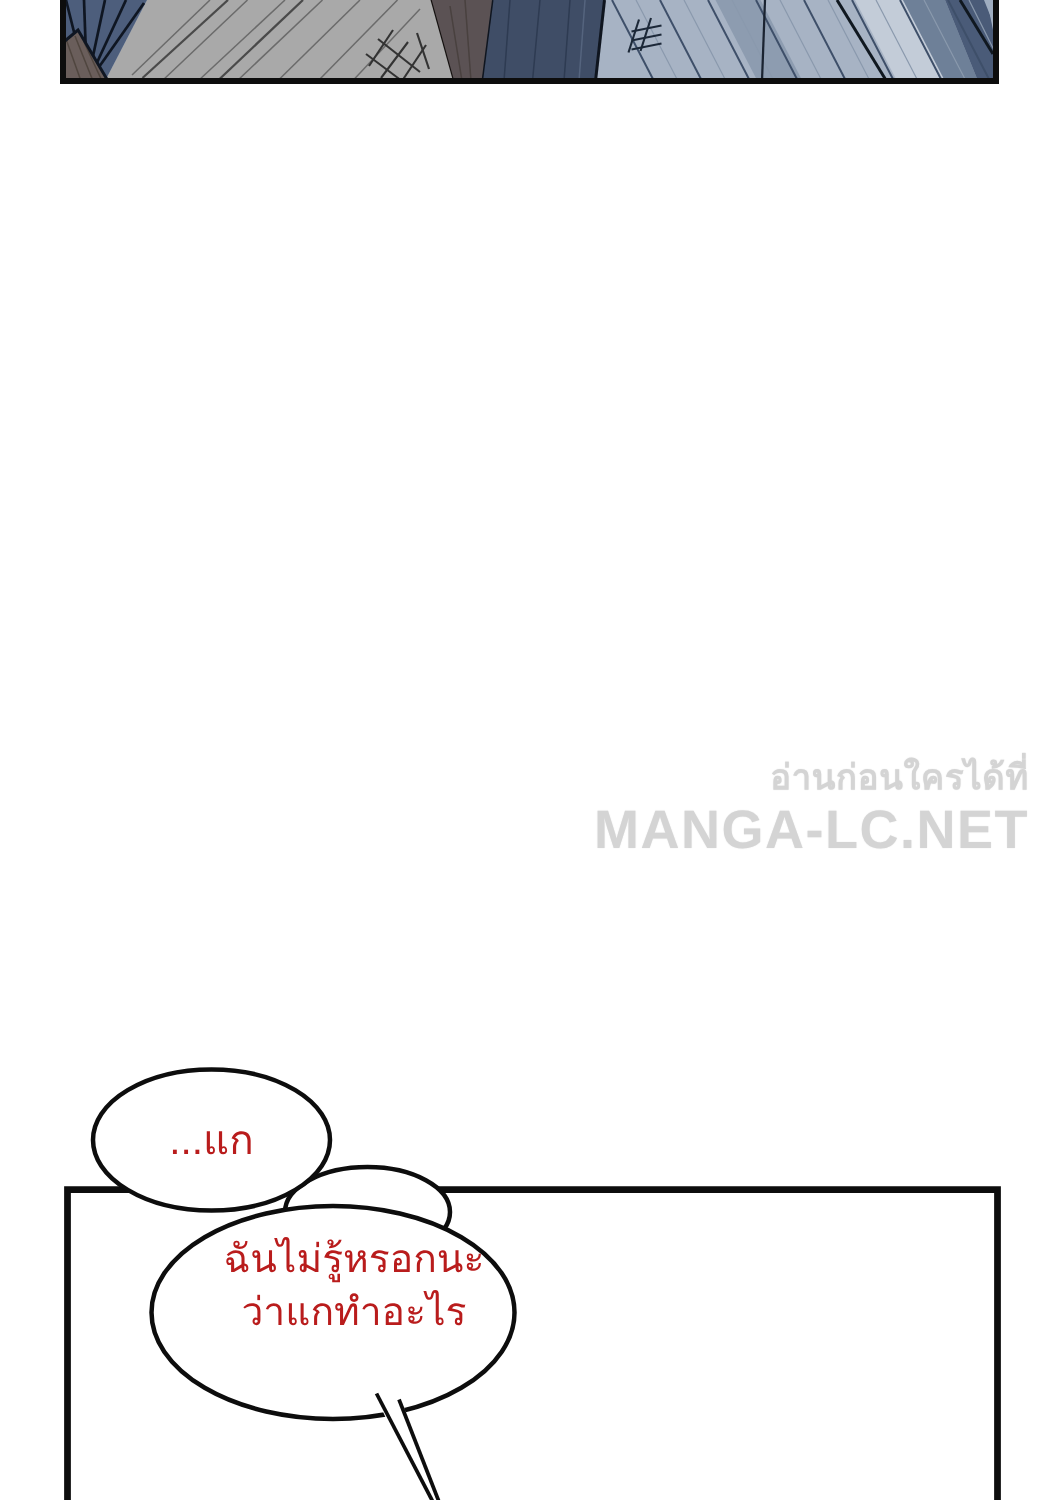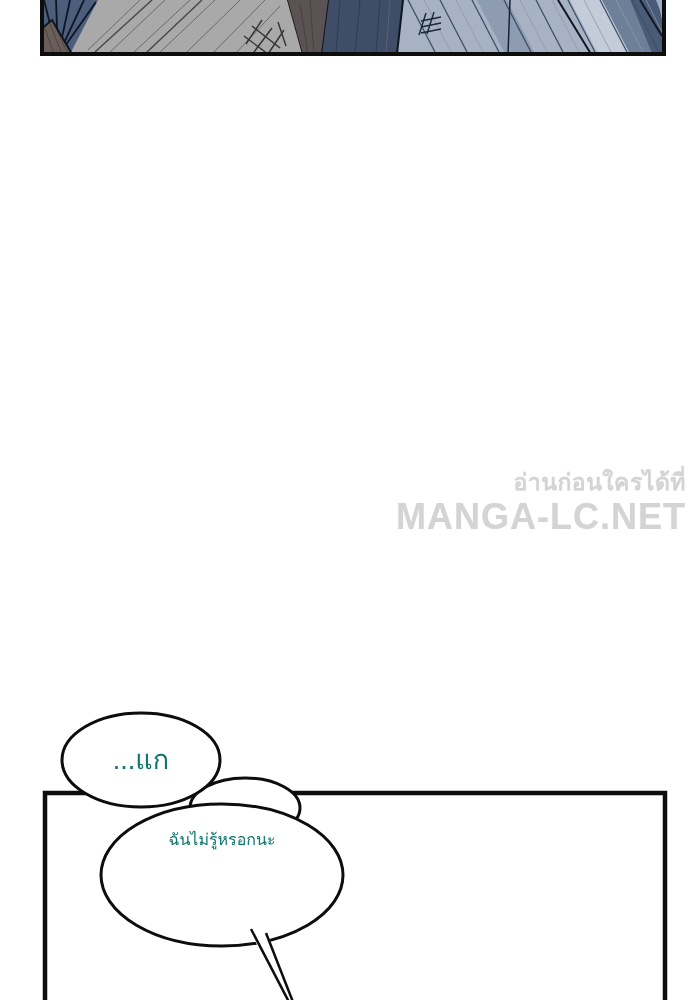--- a/index.html
+++ b/index.html
@@ -7,29 +7,29 @@
     width:700px;height:1000px;position:relative;overflow:hidden;
     background:#ffffff;
     font-family:"Liberation Sans","DejaVu Sans",sans-serif;
   }
   .top-panel{position:absolute;left:40px;top:0;width:626px;height:56px;}
   .watermark{
     position:absolute;right:14px;top:469px;text-align:right;
     color:#d4d4d4;font-weight:800;line-height:1.18;
     text-shadow:0 0 1px #e9e9e9;
   }
-  .watermark .wline1{font-size:23px;letter-spacing:.5px;}
+  .watermark .wline1{font-size:23px;letter-spacing:.5px;margin-top:36px;}
   .watermark .wline2{font-size:36px;letter-spacing:1px;}
   .bottom-scene{position:absolute;left:0;top:700px;width:700px;height:300px;}
   .bubble-text{
-    position:absolute;text-align:center;color:#0f766e;
+    position:absolute;text-align:center;color:#b91c1c;
     font-family:"Liberation Sans","DejaVu Sans",sans-serif;
   }
   .bubble1-text{left:61px;top:744px;width:160px;font-size:27px;line-height:32px;}
-  .bubble2-text{left:102px;top:822px;width:240px;font-size:16px;line-height:35px;}
+  .bubble2-text{left:116px;top:822px;width:240px;font-size:26px;line-height:35px;}
 </style>
 </head>
 <body>
 
 <div class="top-panel">
   <svg width="626" height="56" viewBox="0 0 626 56">
 
     <rect x="2" y="0" width="622" height="54" fill="#a7b3c4"></rect>
 
     <polygon points="437,0 467,0 495,54 465,54" fill="#8d9cb0"></polygon>
@@ -148,13 +148,14 @@
     <line x1="266" y1="233" x2="293" y2="302" stroke="#0d0d0d" stroke-width="2.5"></line>
 
     <ellipse cx="141" cy="60" rx="79" ry="47" fill="#ffffff" stroke="#0d0d0d" stroke-width="3"></ellipse>
   </svg>
 </div>
 
 <div class="bubble-text bubble1-text" lang="th">...แก</div>
 
 <div class="bubble-text bubble2-text" lang="th">
   <div>ฉันไม่รู้หรอกนะ</div>
+  <div>ว่าแกทำอะไร</div>
 </div>
 
 </body></html>

